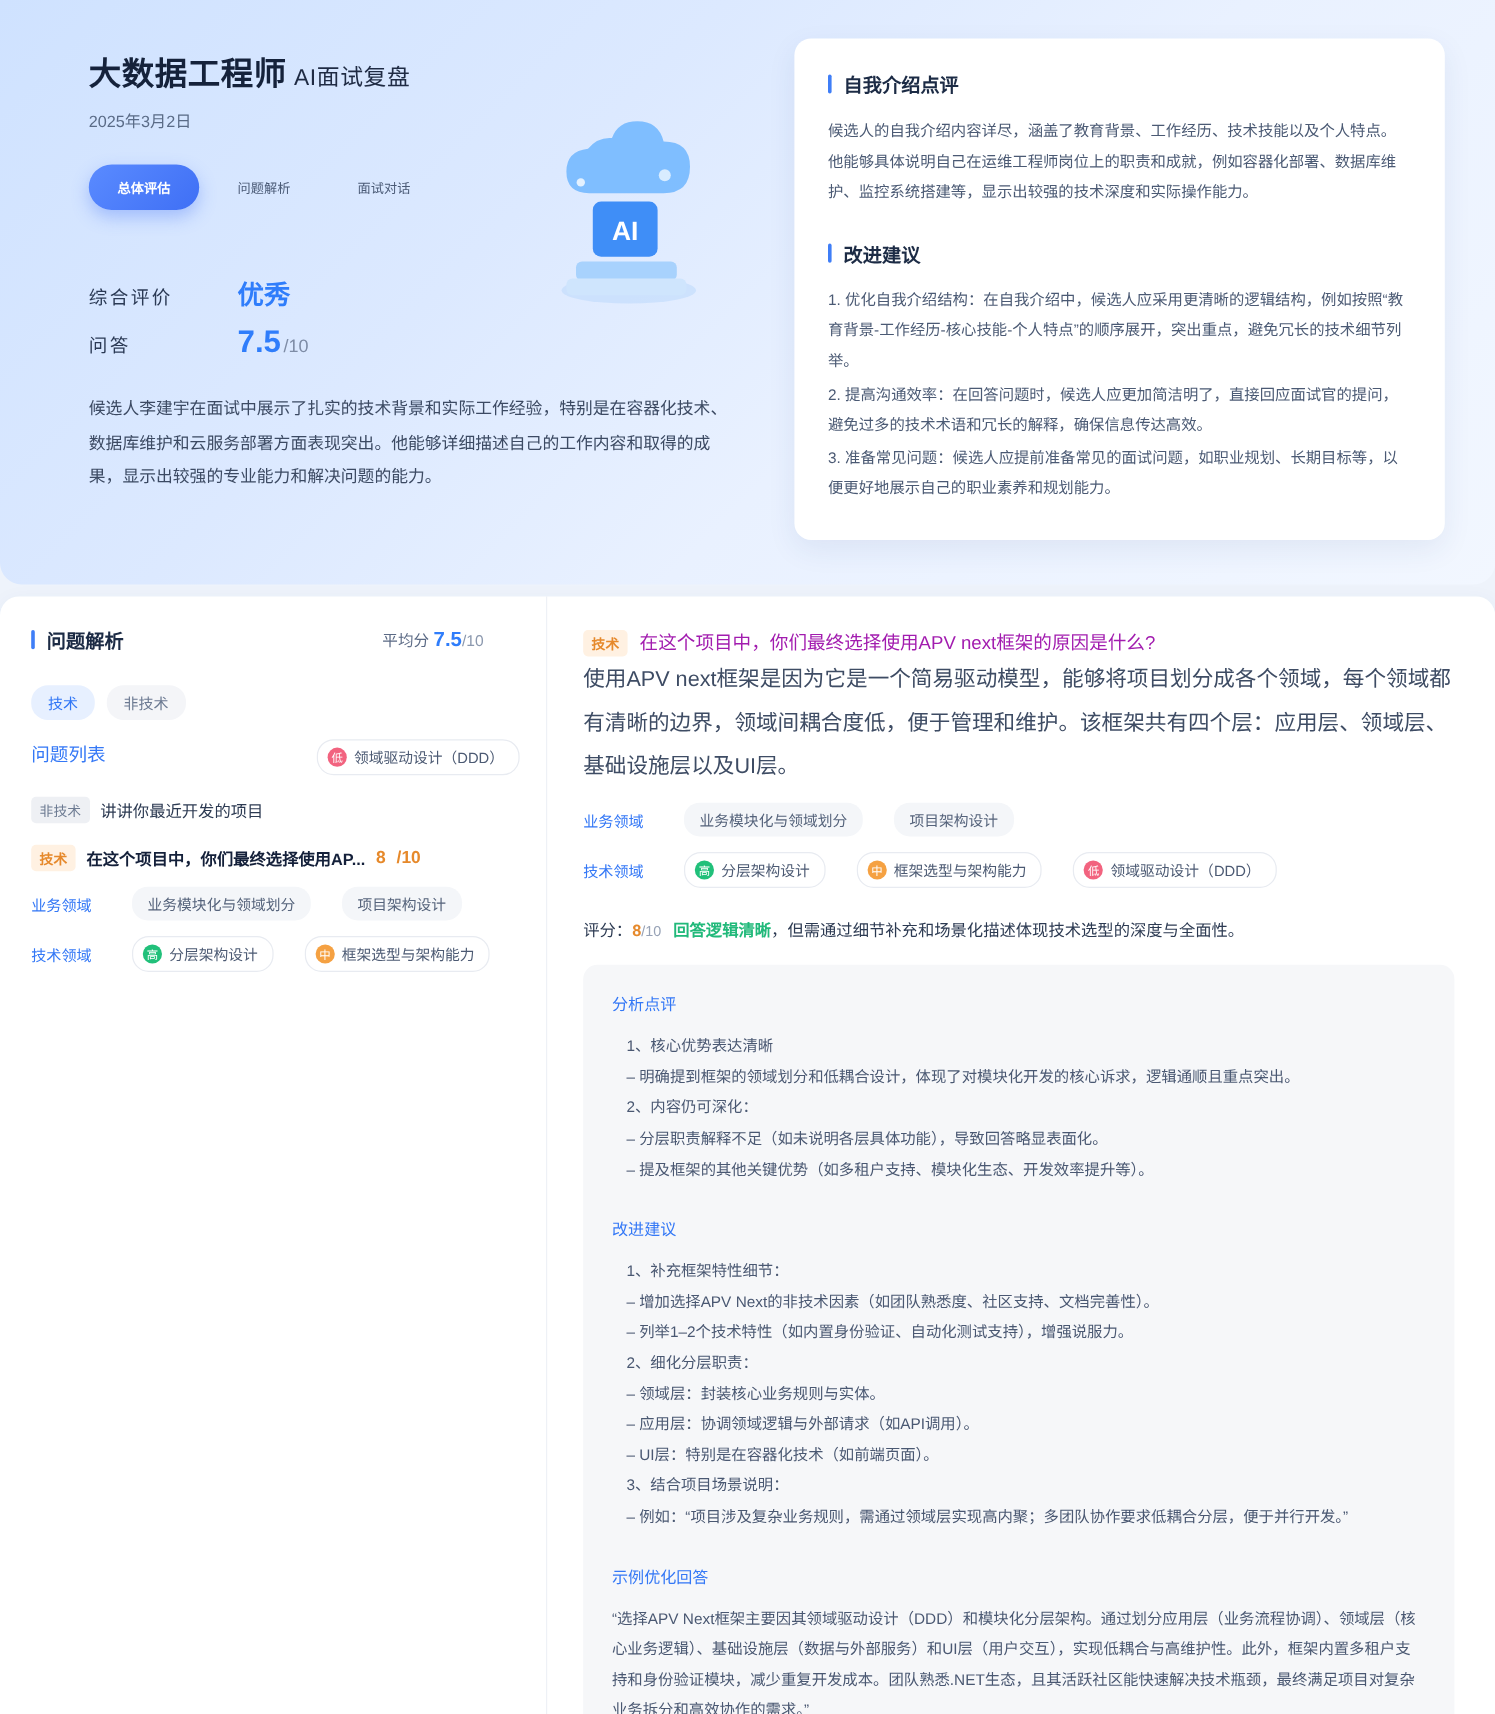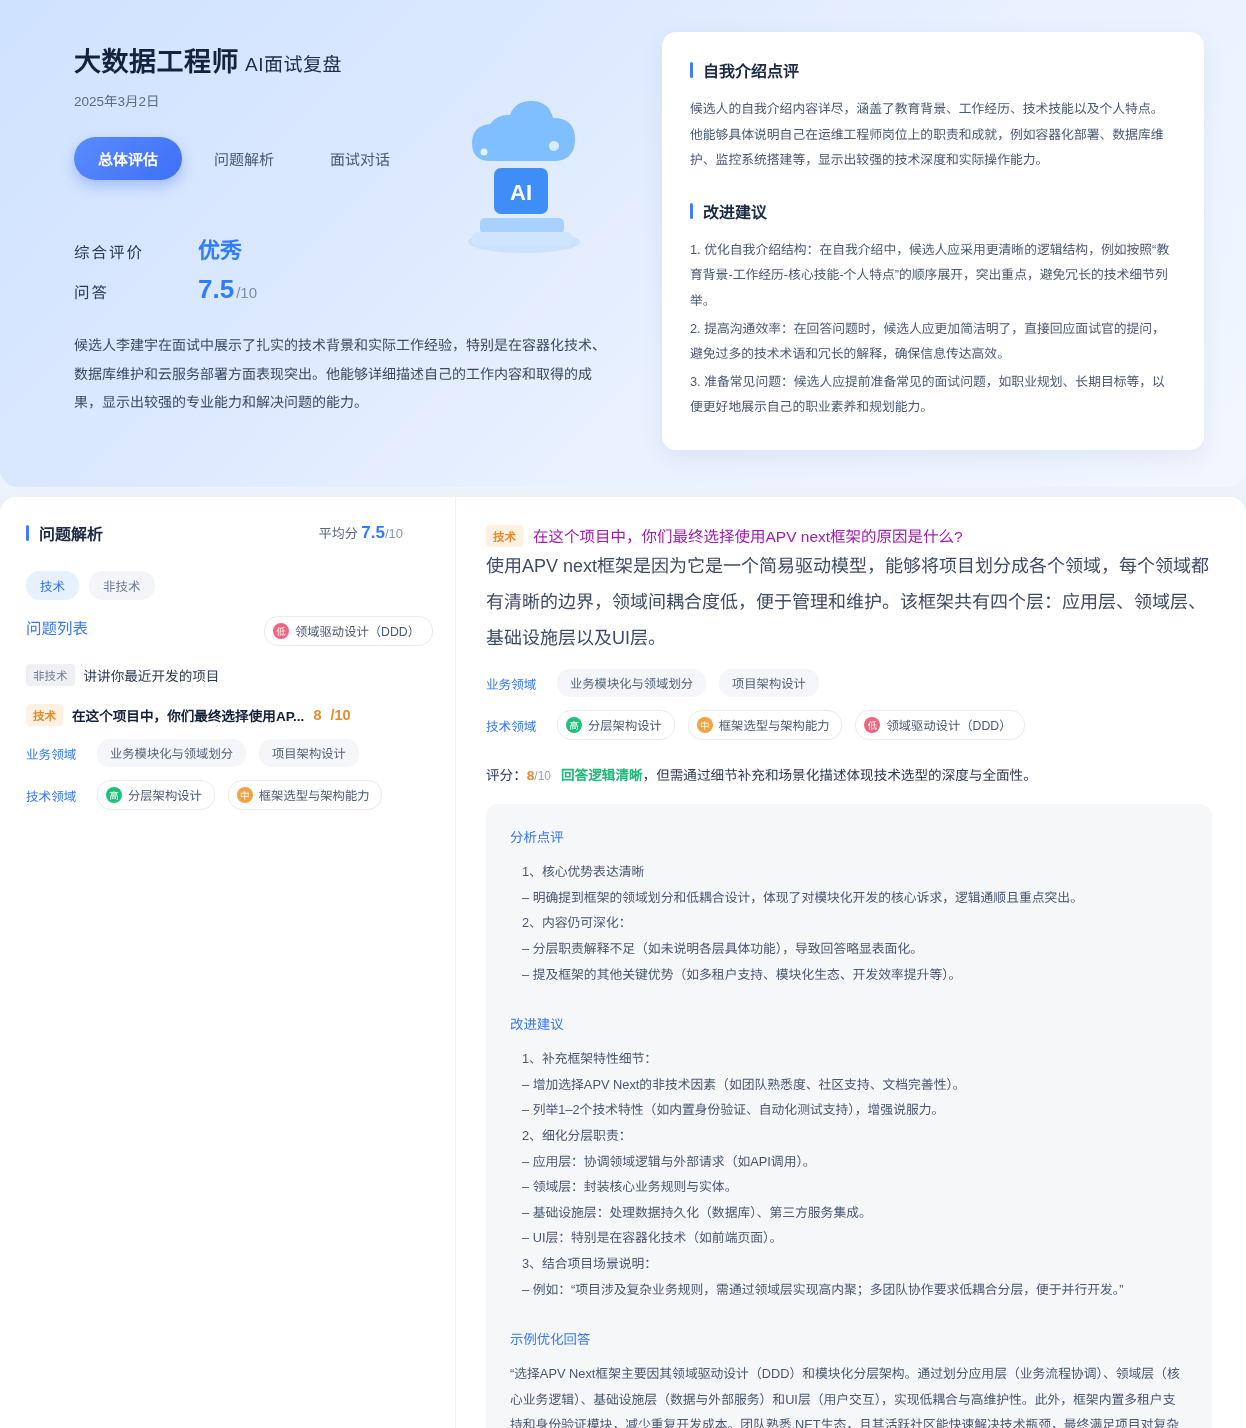--- a/index.html
+++ b/index.html
@@ -47,21 +47,21 @@
     font-size: 13.5px;
     color: #5a6b87;
   }
   .tabs {
     margin-top: 27px;
     display: flex;
     align-items: center;
     gap: 8px;
   }
   .tab {
-    font-size: 15px;
+    font-size: 11px;
     color: #4a5a76;
     padding: 11px 24px;
     border-radius: 22px;
     cursor: pointer;
     white-space: nowrap;
     text-align: center;
   }
   .tab.active {
     background: linear-gradient(135deg, #5a8bff, #3f6ff5);
     color: #fff;
@@ -241,21 +241,21 @@
     flex: none;
   }
   .badge.tech { background: #fff1e2; color: #e6892b; font-weight: bold; }
   .badge.nontech { background: #eef0f4; color: #6d7b92; }
   .q-item.selected .q-line { color: #14203a; font-weight: bold; }
   .q-score { color: #e6892b; font-weight: bold; font-size: 14.5px; }
 
   .tag-row {
     display: flex;
     align-items: center;
-    gap: 13px;
+    gap: 26px;
     margin-top: 13px;
     flex-wrap: wrap;
   }
   .tag-row .lbl { font-size: 12.6px; color: #3478f6; min-width: 58px; }
   .soft {
     background: #f4f6f9;
     border-radius: 13px;
     padding: 5px 13px;
     font-size: 12.3px;
     color: #55637b;
@@ -470,23 +470,22 @@
         <div class="gb-line">– 明确提到框架的领域划分和低耦合设计，体现了对模块化开发的核心诉求，逻辑通顺且重点突出。</div>
         <div class="gb-line">2、内容仍可深化：</div>
         <div class="gb-line">– 分层职责解释不足（如未说明各层具体功能），导致回答略显表面化。</div>
         <div class="gb-line">– 提及框架的其他关键优势（如多租户支持、模块化生态、开发效率提升等）。</div>
 
         <div class="gb-title mt">改进建议</div>
         <div class="gb-line">1、补充框架特性细节：</div>
         <div class="gb-line">– 增加选择APV Next的非技术因素（如团队熟悉度、社区支持、文档完善性）。</div>
         <div class="gb-line">– 列举1–2个技术特性（如内置身份验证、自动化测试支持），增强说服力。</div>
         <div class="gb-line">2、细化分层职责：</div>
+        <div class="gb-line">– 领域层：封装核心业务规则与实体。</div>
         <div class="gb-line">– 应用层：协调领域逻辑与外部请求（如API调用）。</div>
-        <div class="gb-line">– 领域层：封装核心业务规则与实体。</div>
-        <div class="gb-line">– 基础设施层：处理数据持久化（数据库）、第三方服务集成。</div>
         <div class="gb-line">– UI层：特别是在容器化技术（如前端页面）。</div>
         <div class="gb-line">3、结合项目场景说明：</div>
         <div class="gb-line">– 例如：“项目涉及复杂业务规则，需通过领域层实现高内聚；多团队协作要求低耦合分层，便于并行开发。”</div>
 
         <div class="gb-title mt">示例优化回答</div>
         <div class="gb-quote">“选择APV Next框架主要因其领域驱动设计（DDD）和模块化分层架构。通过划分应用层（业务流程协调）、领域层（核心业务逻辑）、基础设施层（数据与外部服务）和UI层（用户交互），实现低耦合与高维护性。此外，框架内置多租户支持和身份验证模块，减少重复开发成本。团队熟悉.NET生态，且其活跃社区能快速解决技术瓶颈，最终满足项目对复杂业务拆分和高效协作的需求。”</div>
       </div>
 
     </div>
   </div>

